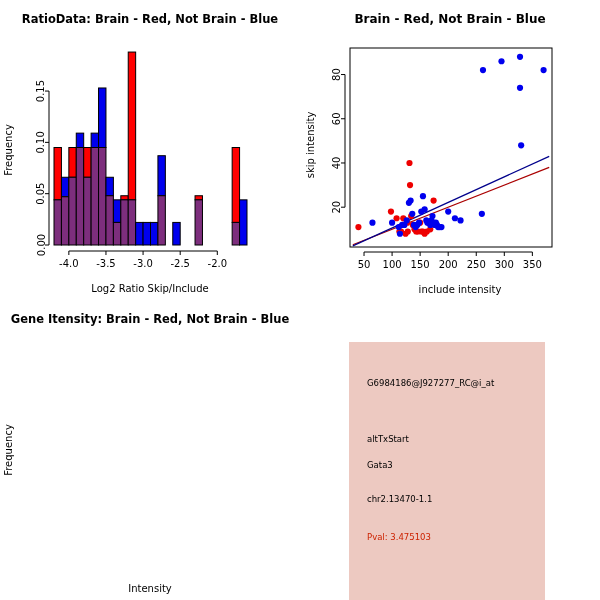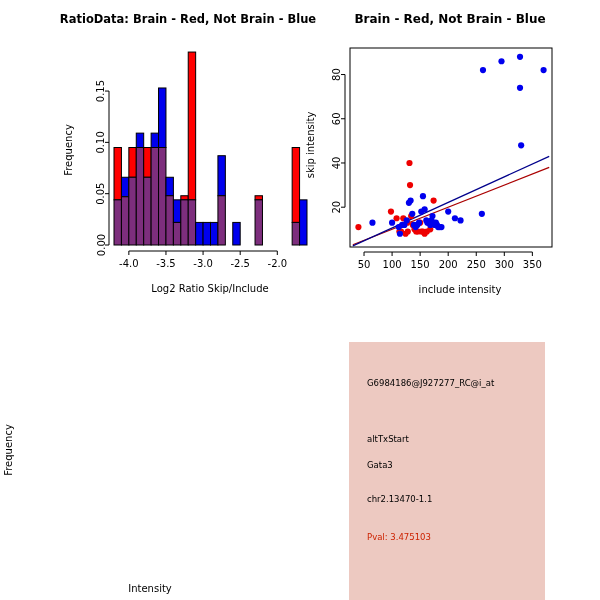--- a/index.html
+++ b/index.html
@@ -10,21 +10,21 @@
   body {
     width: 600px;
     height: 600px;
     position: relative;
     font-family: "DejaVu Sans", sans-serif;
     overflow: hidden;
   }
   .panel {
     position: absolute;
   }
-  #panel-ratio   { left: 16px;   top: 0;   width: 300px; height: 300px; padding-left: 44px; }
+  #panel-ratio   { left: 0;   top: 0;   width: 300px; height: 300px; }
   #panel-scatter { left: 300px; top: 0; width: 300px; height: 300px; }
   #panel-gene    { left: 0;   top: 300px; width: 300px; height: 300px; }
   #panel-info    { left: 300px; top: 300px; width: 300px; height: 300px; }
 
   .plot-title {
     position: absolute;
     top: 12px;
     left: 0;
     width: 100%;
     text-align: center;
@@ -249,20 +249,21 @@
         <text x="37" y="118.75555555555556" text-anchor="middle" transform="rotate(-90 37 118.75555555555556)" dominant-baseline="central" class="tick-lbl">60</text>
         <line x1="45" y1="74.53333333333333" x2="41" y2="74.53333333333333" class="axis-line"></line>
         <text x="37" y="74.53333333333333" text-anchor="middle" transform="rotate(-90 37 74.53333333333333)" dominant-baseline="central" class="tick-lbl">80</text>
       </g>
     <text class="axis-title" x="160" y="293" text-anchor="middle">include intensity</text>
     <text class="axis-title" x="14" y="145" text-anchor="middle" transform="rotate(-90 14 145)">skip intensity</text>
   </svg>
 </div>
 
 <div class="panel" id="panel-gene">
+  <div class="plot-title">Gene Itensity: Brain - Red, Not Brain - Blue</div>
   <svg width="300" height="300">
     <g id="gene-bars">
         <rect x="56" y="358.63235294117646" width="11.104651162790702" height="119.86764705882354" class="bar-red"></rect>
         <rect x="56" y="478.5" width="11.104651162790702" height="66.5" class="bar-purple"></rect>
         <rect x="67.1046511627907" y="454.75" width="11.104651162790688" height="77.11764705882354" class="bar-blue"></rect>
         <rect x="67.1046511627907" y="531.8676470588235" width="11.104651162790688" height="13.132352941176464" class="bar-purple"></rect>
         <rect x="78.20930232558139" y="496.1029411764706" width="11.104651162790702" height="8.941176470588232" class="bar-blue"></rect>
         <rect x="78.20930232558139" y="505.04411764705884" width="11.104651162790702" height="39.95588235294116" class="bar-purple"></rect>
         <rect x="89.31395348837209" y="515.1029411764706" width="11.104651162790688" height="23.75" class="bar-blue"></rect>
         <rect x="89.31395348837209" y="538.8529411764706" width="11.104651162790688" height="6.147058823529392" class="bar-purple"></rect>

